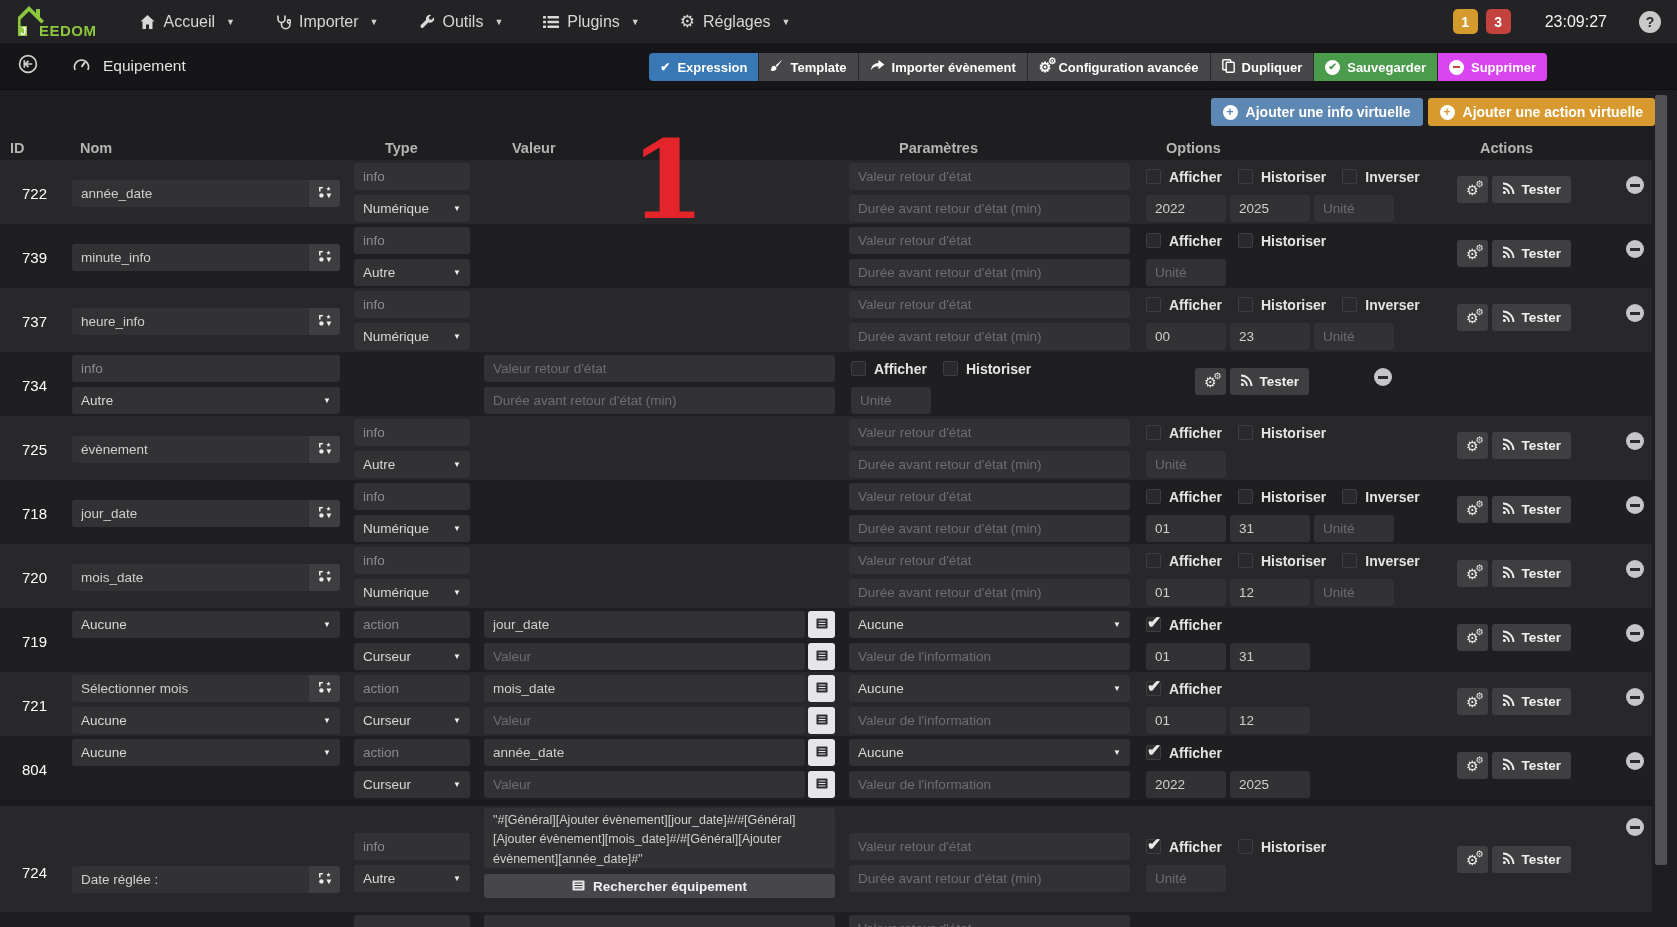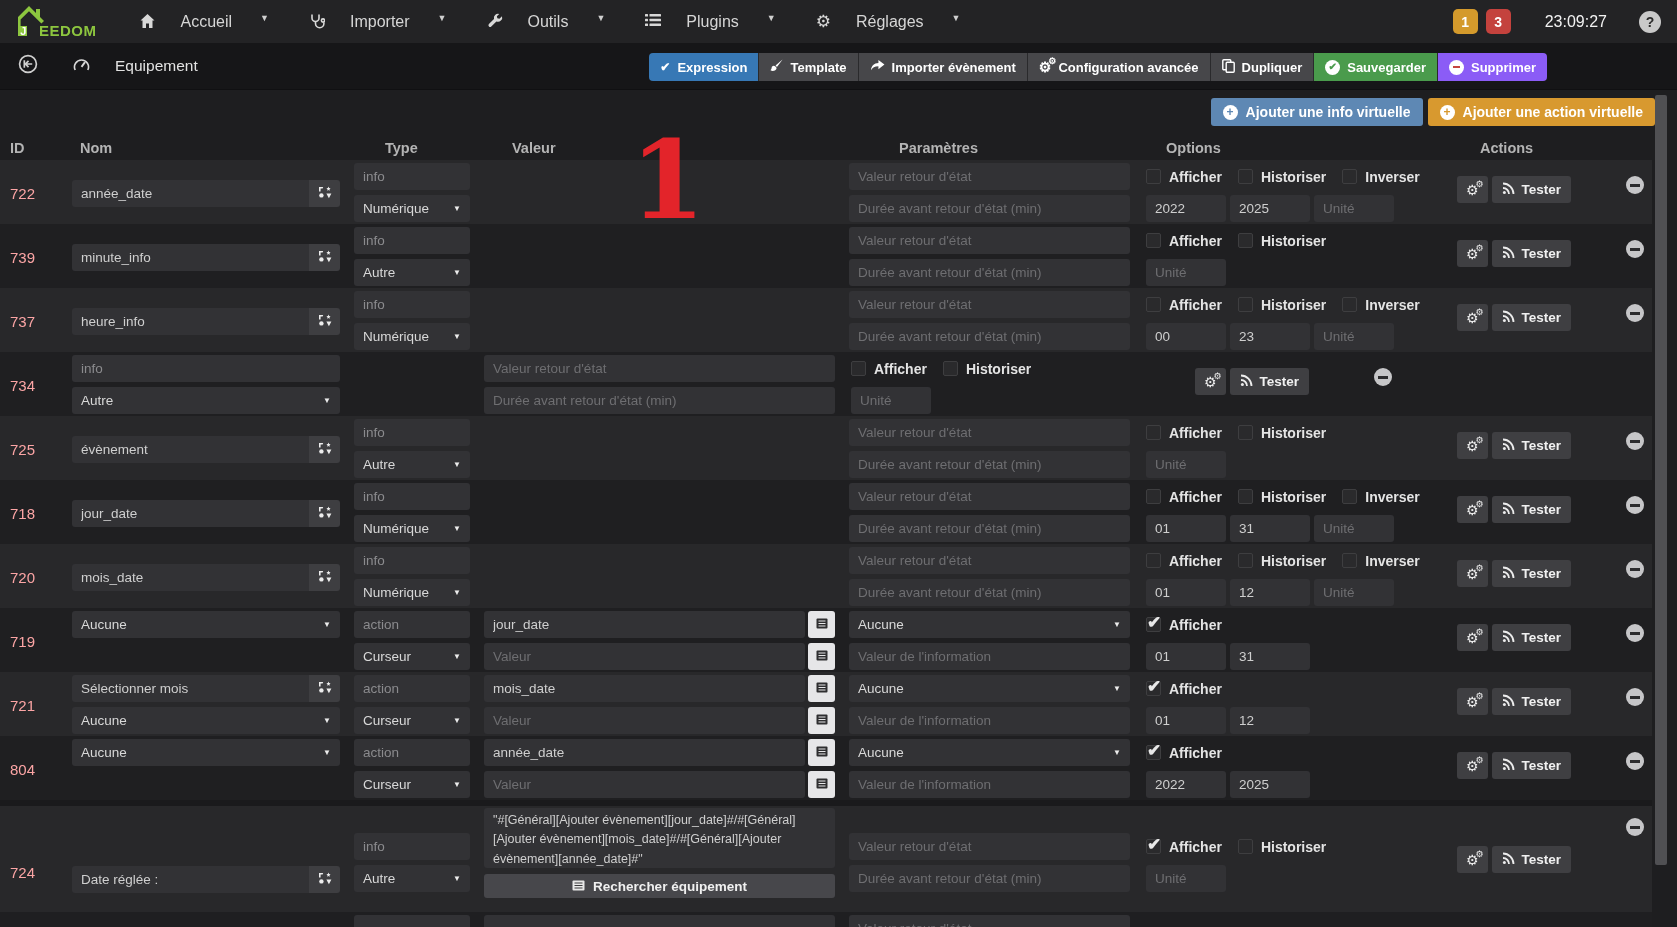--- a/index.html
+++ b/index.html
@@ -4,46 +4,46 @@
 <style>
 *{box-sizing:border-box;margin:0;padding:0}
 html,body{width:1677px;height:927px;overflow:hidden;background:#1a1a1c;
   font-family:"Liberation Sans",sans-serif}
 .page{position:relative;width:1677px;height:927px;background:#1e1e20}
 
 
 .navbar{height:43px;background:#232325;display:flex;align-items:center;padding:0 12px;color:#d6d6d6}
 .logo{display:flex;align-items:flex-end;margin-right:42px;cursor:pointer}
 .brand{color:#8dc63f;font-weight:bold;font-size:15px;letter-spacing:.5px;margin-left:-7px;margin-bottom:3px}
-.nav-item{display:flex;gap:25px;font-size:16px;margin-right:40px;cursor:pointer;white-space:nowrap}
+.nav-item{display:flex;align-items:center;gap:8px;font-size:16px;margin-right:40px;cursor:pointer;white-space:nowrap}
 .nav-item svg{display:block}
 .gear-glyph{font-size:17px;line-height:1;color:#d8d8d8}
 .caret-sm{font-size:9px;color:#cfcfcf;margin-left:3px}
 .nav-right{margin-left:auto;display:flex;align-items:center}
 .badge{min-width:25px;height:25px;border-radius:5px;color:#fff;font-weight:bold;font-size:14px;
   display:flex;align-items:center;justify-content:center;padding:0 7px;margin-left:8px;cursor:pointer}
 .badge.orange{background:#d49a2c}
 .badge.red{background:#c4423d}
 .clock{font-size:16px;color:#f2f2f2;margin-left:34px}
 .help{width:22px;height:22px;border-radius:50%;background:#c9c9c9;color:#2a2a2a;font-weight:bold;
   font-size:14px;display:flex;align-items:center;justify-content:center;margin-left:32px;margin-right:4px;cursor:pointer}
 
 
 .tabbar{height:47px;background:#161618;display:flex;align-items:stretch;position:relative;border-bottom:1px solid #101012}
 .backbtn{display:flex;align-items:center;padding:0 18px;cursor:pointer}
-.tab{display:flex;align-items:center;gap:25px;padding:0 17px;color:#e2e2e2;font-size:15.5px;cursor:pointer}
+.tab{display:flex;align-items:center;gap:13px;padding:0 17px;color:#e2e2e2;font-size:15.5px;cursor:pointer}
 .tab.active{background:#2c2c2e;border-bottom:3px solid #90c33d;font-weight:bold}
 .btn-group{position:absolute;right:130px;top:10px;display:flex}
 .tb{height:28px;font-size:13px;font-weight:bold;color:#fff;display:flex;align-items:center;gap:7px;
   padding:0 11px;border:none;border-right:1px solid #2a2a2c;background:#47474a;cursor:pointer;font-family:inherit;white-space:nowrap}
 .tb:first-child{border-radius:4px 0 0 4px}
 .tb:last-child{border-radius:0 4px 4px 0;border-right:none}
 .tb.blue{background:#3778b5}
 .tb.green{background:#4a9b4c}
-.tb.red{background:#8b5cf6}
+.tb.red{background:#d946ef}
 .check-glyph{font-size:12px}
 .cogs{position:relative;font-size:14px;line-height:1}
 .cog2{font-size:9px;position:absolute;right:-5px;top:-3px}
 .cir{width:15px;height:15px;background:#fff;border-radius:50%;display:flex;align-items:center;justify-content:center}
 .cir .ck{color:#4a9b4c;font-size:10px;font-weight:bold;line-height:1}
 .cir .mn{width:7px;height:2px;background:#c54540}
 
 
 .toolbar{position:relative;height:46px;background:#1e1e20}
 .addwrap{position:absolute;right:22px;top:8px;display:flex;gap:5px}
@@ -61,21 +61,21 @@
 .thead{display:grid;grid-template-columns:66px 282px 130px 365px 295px 262px 1fr;height:24px;
   align-items:center;color:#b4b4b4;font-weight:bold;font-size:14.5px;background:#1e1e20}
 .h-id{padding-left:10px}.h-nom{padding-left:14px}.h-type{padding-left:37px}.h-val{padding-left:34px}
 .h-par{padding-left:56px}.h-opt{padding-left:28px}.h-act{padding-left:80px}
 .row{display:grid;grid-template-columns:66px 282px 130px 365px 295px 262px 1fr;min-height:64px;padding-top:3px}
 .row.light{background:#28282a}
 .row.dark{background:#1f1f21}
 .rowgap{height:6px;background:#1a1a1c}
 .row.tall{min-height:106px;padding-top:27px}
 .cell{padding:0 8px 0 6px;display:flex;flex-direction:column;gap:5px;min-width:0}
-.c-id{font-size:15px;color:#fca5a5;padding-left:10px;display:flex;align-items:center}
+.c-id{font-size:15px;color:#ffffff;padding-left:22px;display:flex;align-items:center}
 .center{justify-content:center}
 .row.tall .c-nom{justify-content:center;padding-top:14px}
 .hg{display:flex}
 .inp{height:27px;background:#323235;border:none;border-radius:3px;color:#cfcfcf;font-size:13.5px;
   padding:0 9px;font-family:inherit;width:100%;min-width:0}
 .inp::placeholder{color:#6e6e71;opacity:1}
 .inp.ro{color:#8b8b8e}
 .hg .inp{flex:1;border-radius:3px 0 0 3px}
 .hg.vg{gap:3px}
 .hg.vg .inp{border-radius:3px}

